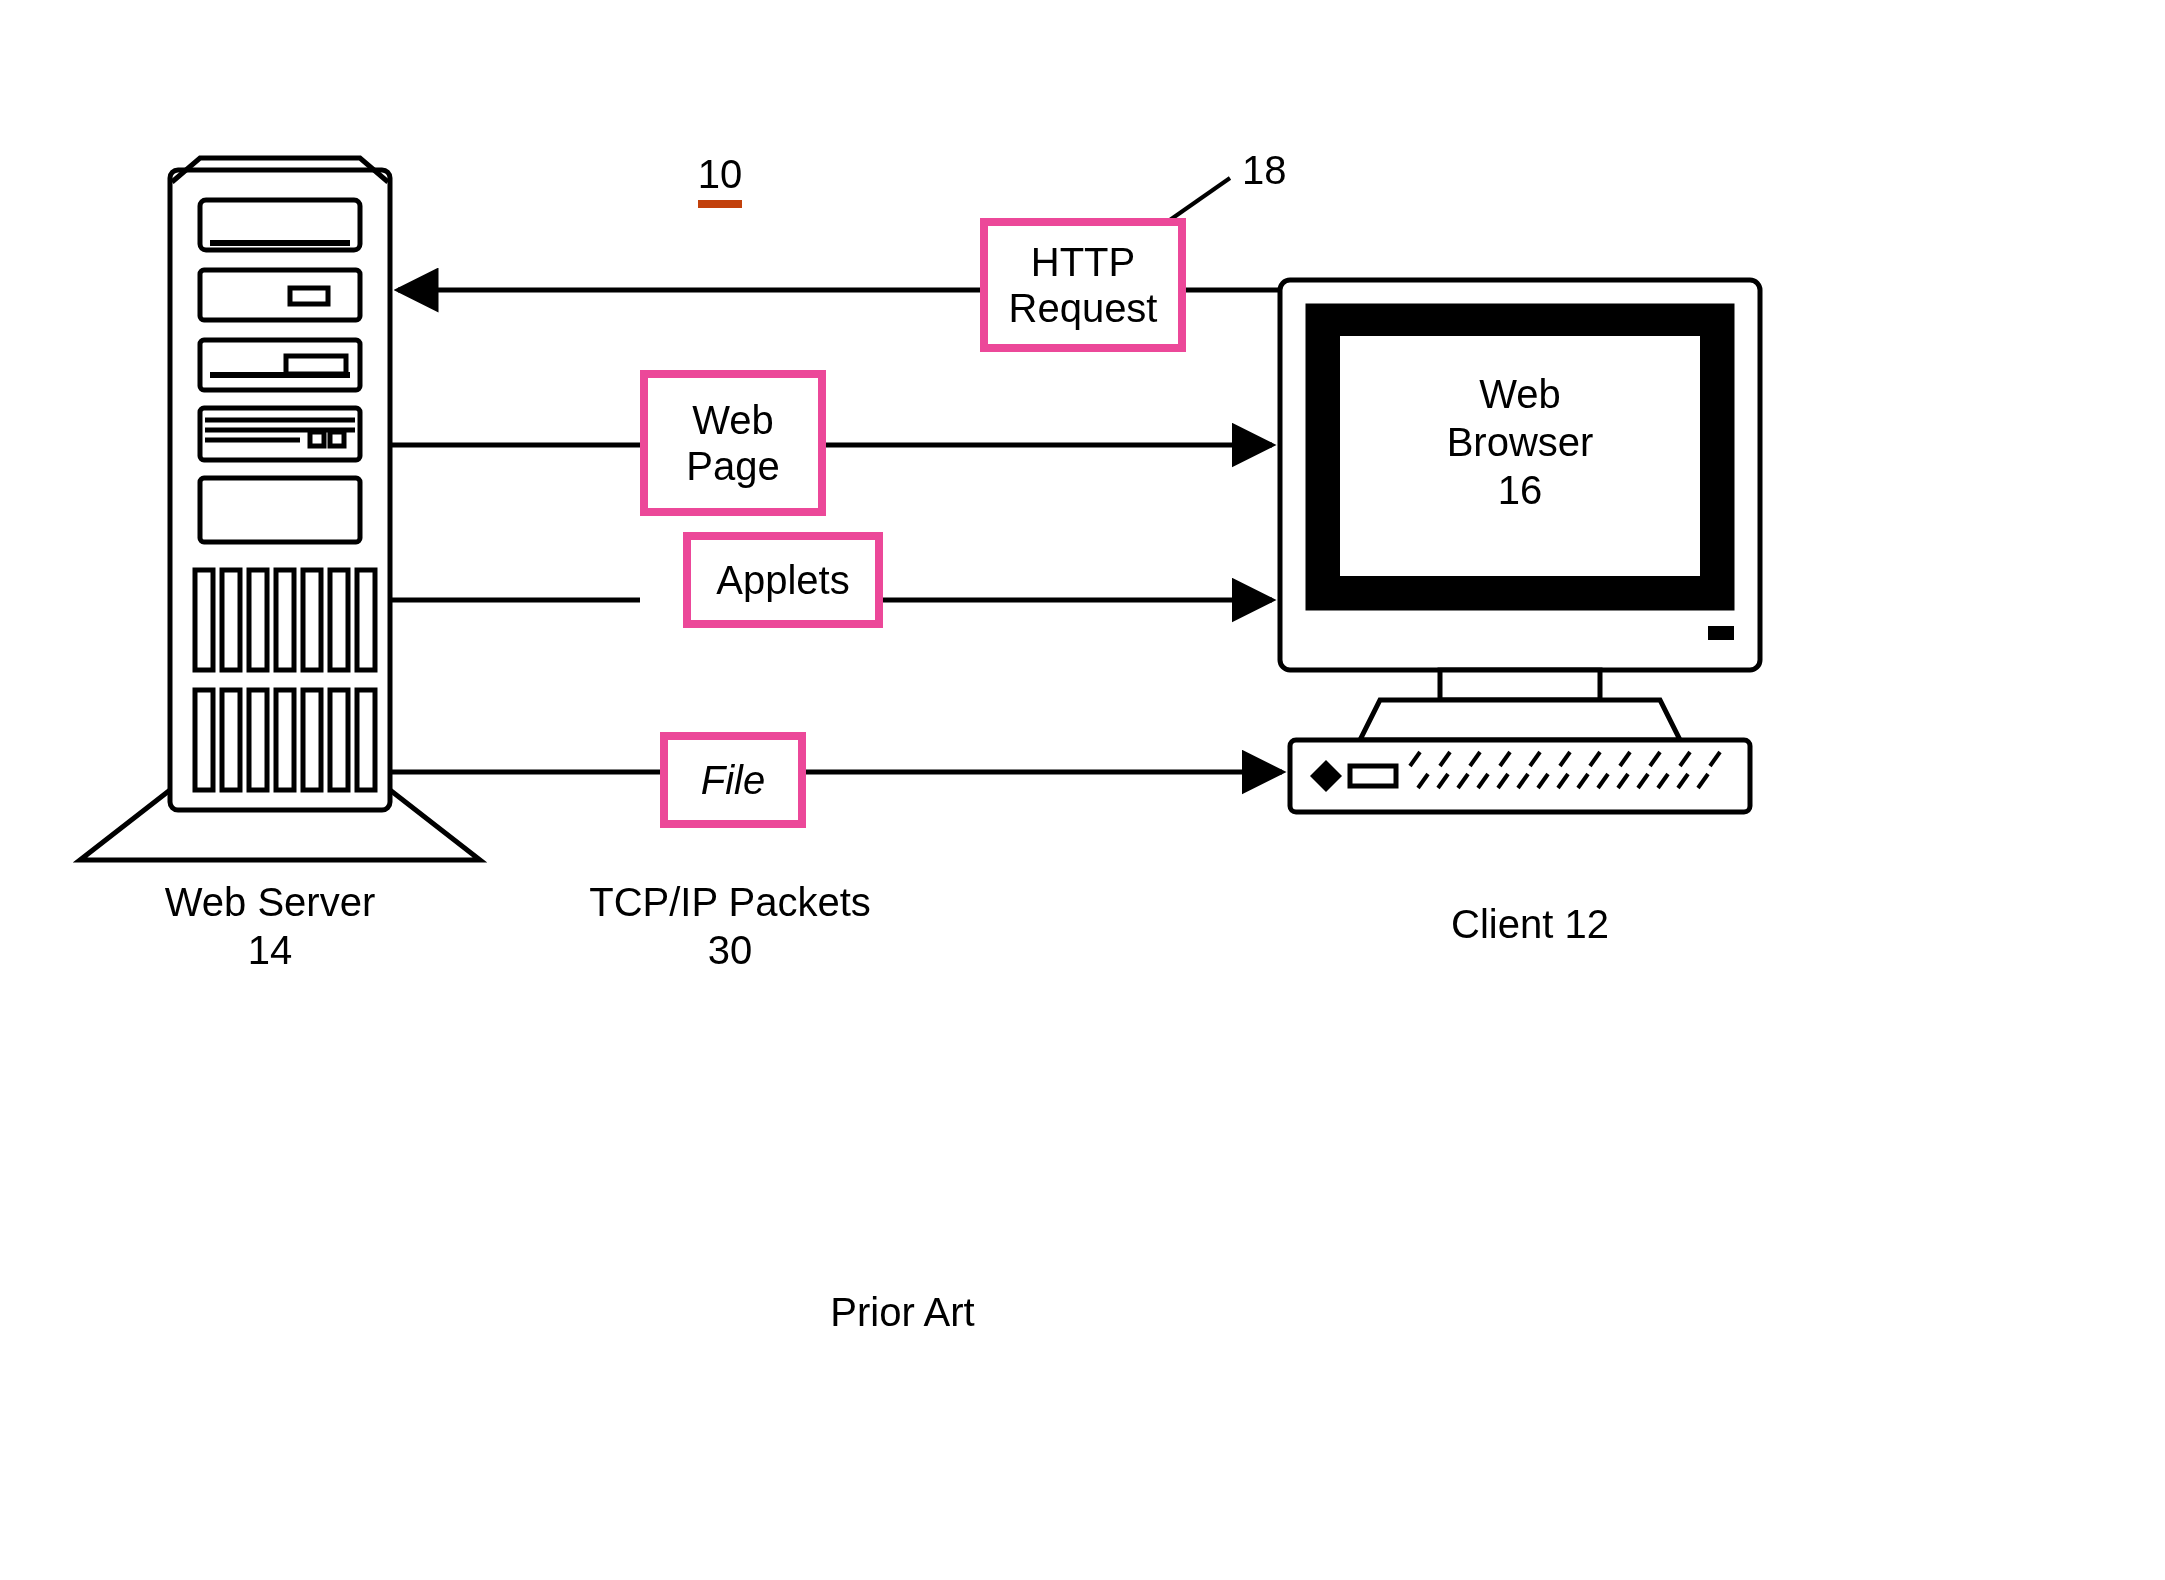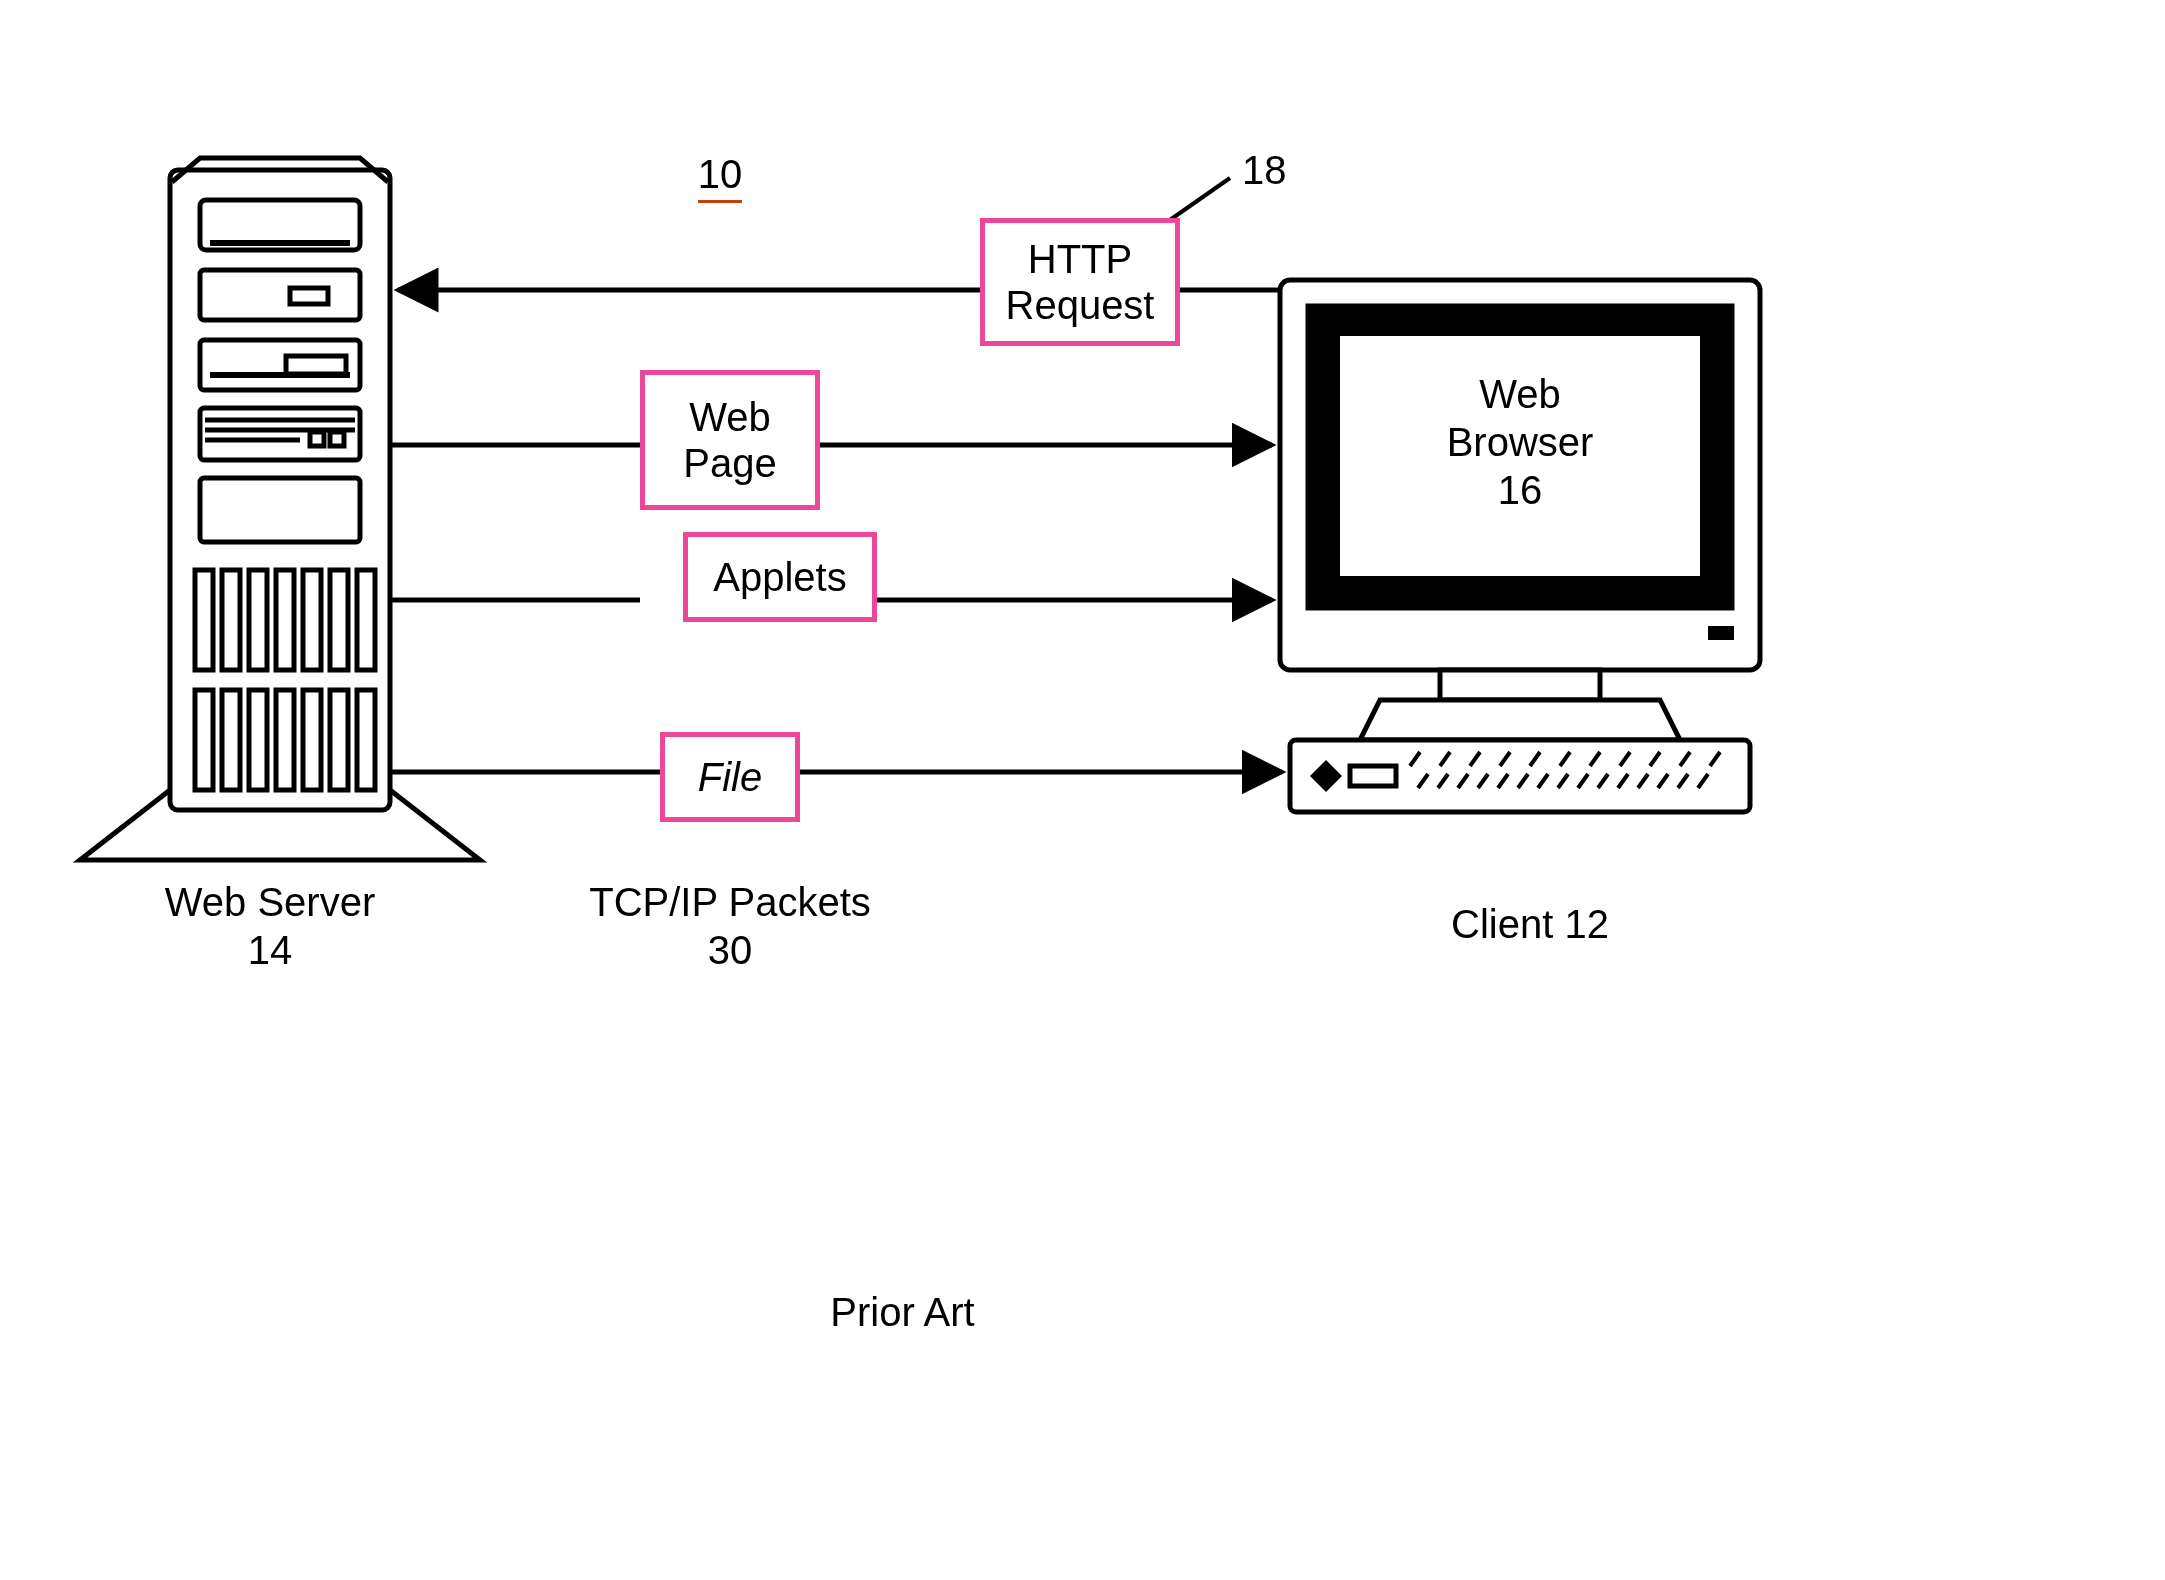--- a/index.html
+++ b/index.html
@@ -15,42 +15,42 @@
     height: 1580px;
   }
   .label {
     position: absolute;
     font-size: 40px;
     text-align: center;
     line-height: 1.2;
   }
   .boxlabel {
     position: absolute;
-    border: 5px solid #ec4899;
+    border: 8px solid #ec4899;
     background: #fff;
     display: flex;
     align-items: center;
     justify-content: center;
     text-align: center;
     font-size: 40px;
     line-height: 1.15;
   }
   svg { position: absolute; top: 0; left: 0; }
   .figtitle {
     position: absolute;
     font-size: 48px;
     text-align: center;
   }
   .priorart {
     position: absolute;
     font-size: 40px;
     text-align: center;
   }
   .underline {
-    border-bottom: 3px solid #c2410c;
+    border-bottom: 8px solid #c2410c;
     display: inline-block;
     padding-bottom: 2px;
   }
 </style>
 </head>
 <body>
 
 <div class="stage">
 
 <svg width="2165" height="1580" viewBox="0 0 2165 1580">

